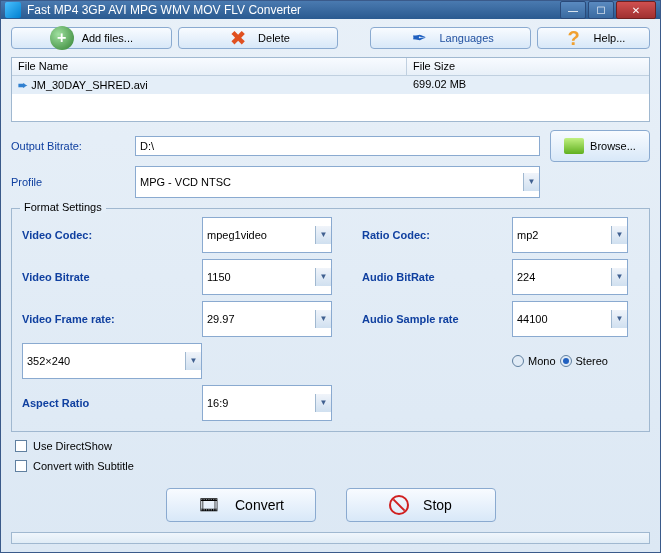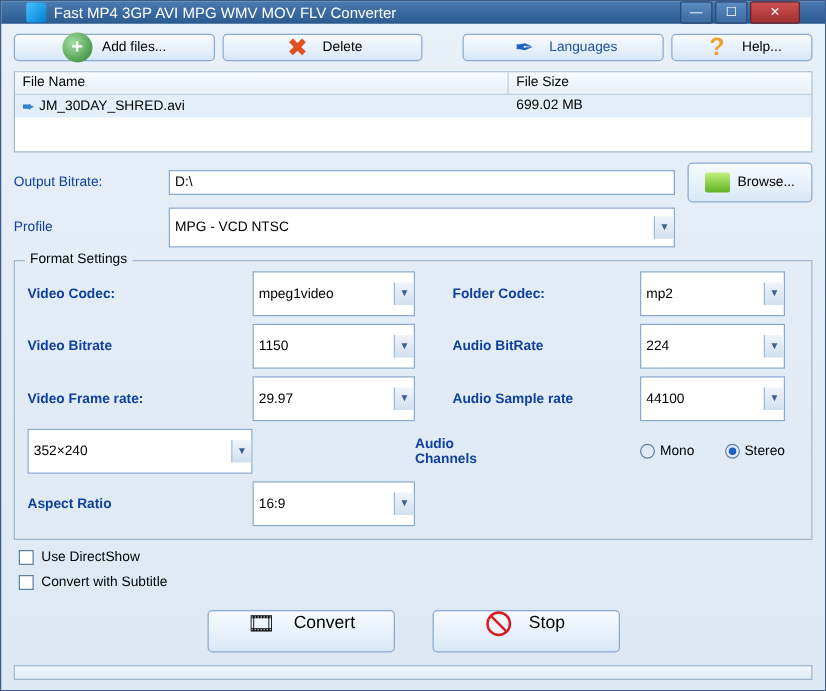--- a/index.html
+++ b/index.html
@@ -1,18 +1,18 @@
 <!DOCTYPE html>
 <html><head>
 <meta charset="utf-8">
 <style>
 * { box-sizing: border-box; margin: 0; padding: 0; }
 body { font-family: Tahoma, Arial, sans-serif; font-size: 11px; background: #fff; }
 .window { width: 661px; height: 553px; background: linear-gradient(#e8f0f8, #dce8f4); border: 1px solid #3a5a8a; display: flex; flex-direction: column; }
-.titlebar { height: 26px; background: linear-gradient(#4a7ab0, #2a5a90); display: flex; align-items: center; padding: 0 20px; color: #fff; }
+.titlebar { height: 26px; background: linear-gradient(#4a7ab0, #2a5a90); display: flex; align-items: center; padding: 0 4px; color: #fff; }
 .app-icon { width: 16px; height: 16px; background: linear-gradient(135deg, #4ac0ff, #0080d0); border-radius: 2px; margin-right: 6px; }
 .title-text { flex: 1; font-size: 12px; }
 .win-controls { display: flex; gap: 2px; }
 .win-btn { width: 26px; height: 18px; background: linear-gradient(#5a8ac0, #3a6aa0); border: 1px solid #2a4a7a; border-radius: 2px; display: flex; align-items: center; justify-content: center; color: #fff; font-size: 10px; cursor: pointer; }
 .win-btn.close { background: linear-gradient(#d05050, #a03030); border-color: #702020; width: 40px; }
 
 .toolbar { display: flex; gap: 6px; padding: 8px 10px 8px 10px; }
 .tool-btn { flex: 1; height: 22px; background: linear-gradient(#f8fbff, #d8e8f8); border: 1px solid #8aaad0; border-radius: 4px; display: flex; align-items: center; justify-content: center; gap: 8px; cursor: pointer; font-size: 11px; color: #000; }
 .tool-btn .tb-icon { width: 24px; height: 24px; }
 .icon-add { background: radial-gradient(circle at 35% 35%, #a0e0a0, #308030); border-radius: 50%; position:relative;}
@@ -45,30 +45,30 @@
 .combo-btn { width: 16px; height: 18px; background: linear-gradient(#f0f4fa,#d0e0f0); border-left: 1px solid #a0b8d0; display:flex;align-items:center;justify-content:center;color:#406090;cursor:pointer;font-size:8px;}
 .browse-btn { width: 100px; height: 32px; margin-left: 6px; background: linear-gradient(#f8fbff, #d8e8f8); border: 1px solid #8aaad0; border-radius: 4px; display: flex; align-items: center; justify-content: center; gap: 6px; cursor: pointer; }
 .folder-icon { width: 20px; height: 16px; background: linear-gradient(#c0f080, #60b020); border-radius: 2px; }
 
 .fieldset { margin: 10px 10px 0 10px; border: 1px solid #a0b8d0; padding: 8px 10px 10px 10px; position: relative; }
 .legend { position: absolute; top: -8px; left: 8px; background: #e4eef8; padding: 0 4px; color: #000; }
 .settings-grid { display: grid; grid-template-columns: 180px 130px 30px 150px 100px 16px; row-gap: 6px; align-items: center; }
 .set-label { color: #1040a0; font-weight: bold; }
 .set-combo { height: 36px; border: 1px solid #8aaad0; background: #fff; display: flex; align-items: center; }
 .set-combo .combo-text{flex:1;padding:0 4px;}
-.radio-row { display: flex; gap: 24px; align-items: center; grid-column: 5 / 7; }
+.radio-row { display: flex; gap: 4px; align-items: center; grid-column: 5 / 7; }
 .radio { display: flex; align-items: center; gap: 4px; }
 .radio-dot { width: 12px; height: 12px; border: 1px solid #6080a0; border-radius: 50%; display:flex;align-items:center;justify-content:center;}
 .radio-dot.on::after{content:"";width:6px;height:6px;background:#2060c0;border-radius:50%;}
 
 .check-row { margin: 8px 10px 0 14px; display: flex; align-items: center; gap: 6px; }
 .checkbox { width: 12px; height: 12px; border: 1px solid #6080a0; background: #fff; }
 
 .action-row { display: flex; justify-content: center; gap: 30px; margin: 16px 0 10px 0; }
-.action-btn { width: 150px; height: 34px; background: linear-gradient(#f8fbff, #d8e8f8); border: 1px solid #8aaad0; border-radius: 4px; display: flex; align-items: flex-start; justify-content: center; gap: 14px; cursor: pointer; font-size: 14px; }
+.action-btn { width: 150px; height: 34px; background: linear-gradient(#f8fbff, #d8e8f8); border: 1px solid #8aaad0; border-radius: 4px; display: flex; align-items: center; justify-content: center; gap: 14px; cursor: pointer; font-size: 14px; }
 .icon-convert{position:relative;width:24px;height:20px;}
 .icon-convert::before{content:"🎞";font-size:18px;position:absolute;inset:0;display:flex;align-items:center;justify-content:center;}
 .icon-stop{width:20px;height:20px;border:2px solid #d02020;border-radius:50%;position:relative;}
 .icon-stop::after{content:"";position:absolute;width:16px;height:2px;background:#d02020;top:7px;left:0;transform:rotate(45deg);}
 
 .status-bar { margin: 0 10px 8px 10px; height: 18px; border: 1px solid #a0b8d0; background: linear-gradient(#f0f6fc,#e0ecf6); }
 </style>
 </head>
 <body>
 
@@ -138,21 +138,21 @@
   <div class="fieldset">
     <div class="legend">Format Settings</div>
     <div class="settings-grid">
 
       <div class="set-label">Video Codec:</div>
       <div class="set-combo">
           <div class="combo-text">mpeg1video</div>
           <div class="combo-btn">▼</div>
         </div>
       <div></div>
-      <div class="set-label">Folder Codec:</div>
+      <div class="set-label">Ratio Codec:</div>
       <div class="set-combo" style="grid-column:5/7">
           <div class="combo-text">mp2</div>
           <div class="combo-btn">▼</div>
         </div>
 
       <div class="set-label">Video Bitrate</div>
       <div class="set-combo">
           <div class="combo-text">1150</div>
           <div class="combo-btn">▼</div>
         </div>
@@ -173,21 +173,20 @@
       <div class="set-combo" style="grid-column:5/7">
           <div class="combo-text">44100</div>
           <div class="combo-btn">▼</div>
         </div>
 
       <div class="set-combo">
           <div class="combo-text">352×240</div>
           <div class="combo-btn">▼</div>
         </div>
       <div></div>
-      <div class="set-label">Audio Channels</div>
       <div class="radio-row">
         <div class="radio">
             <div class="radio-dot"></div>
             <span>Mono</span>
           </div>
         <div class="radio">
             <div class="radio-dot on"></div>
             <span>Stereo</span>
           </div>
       </div>

